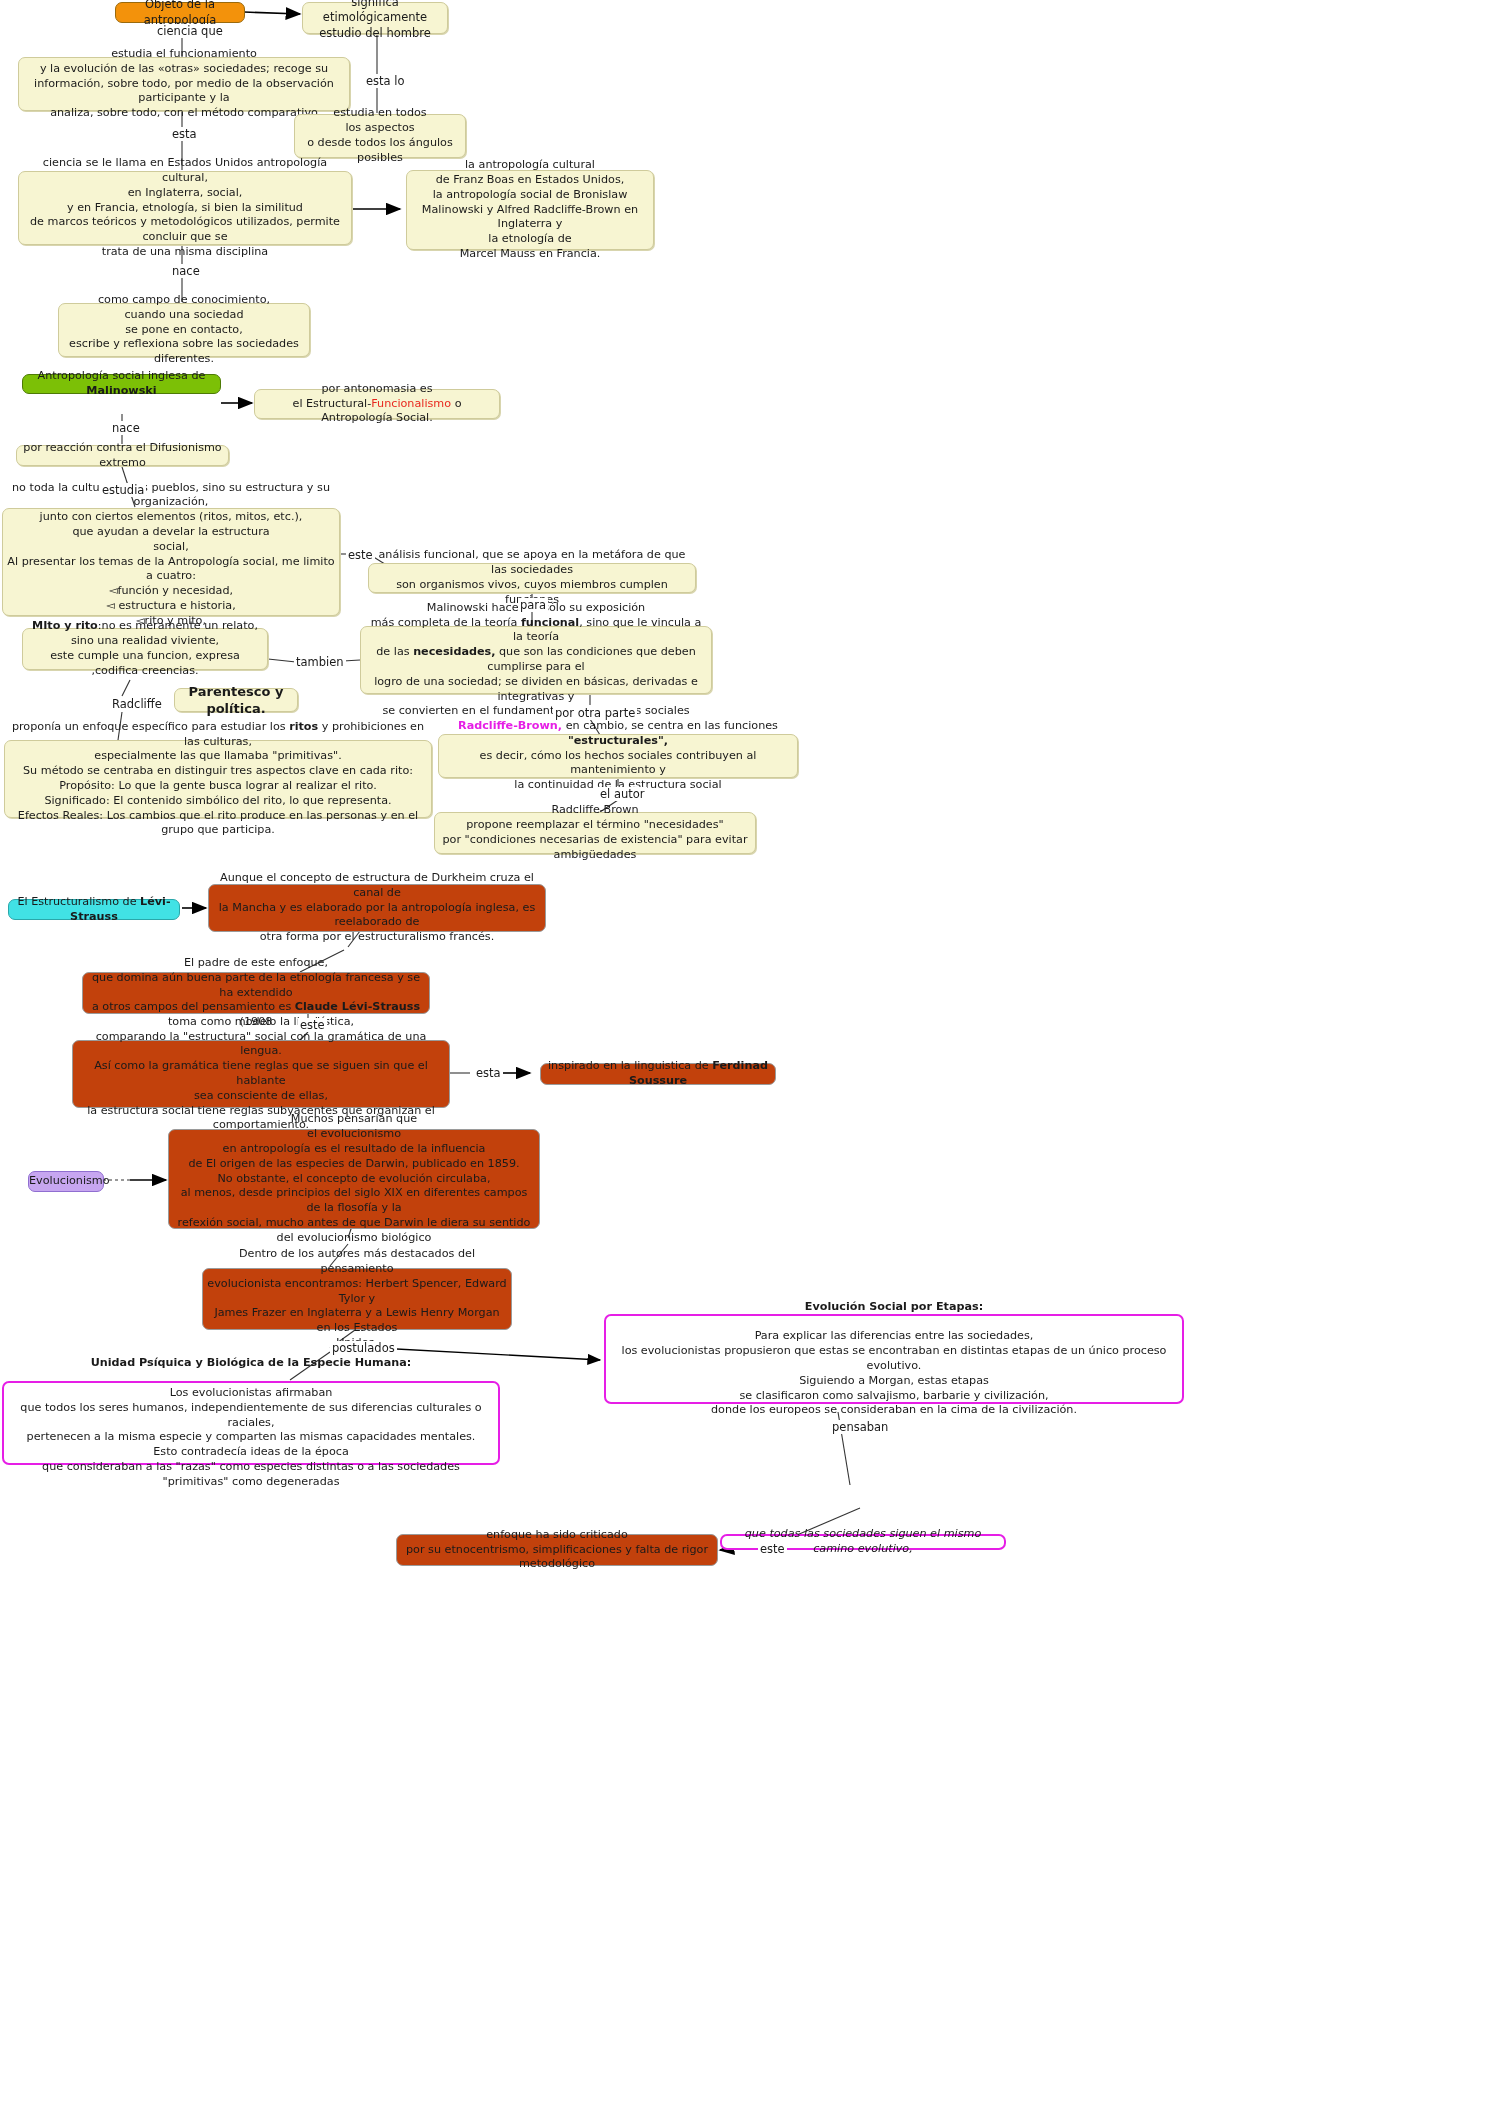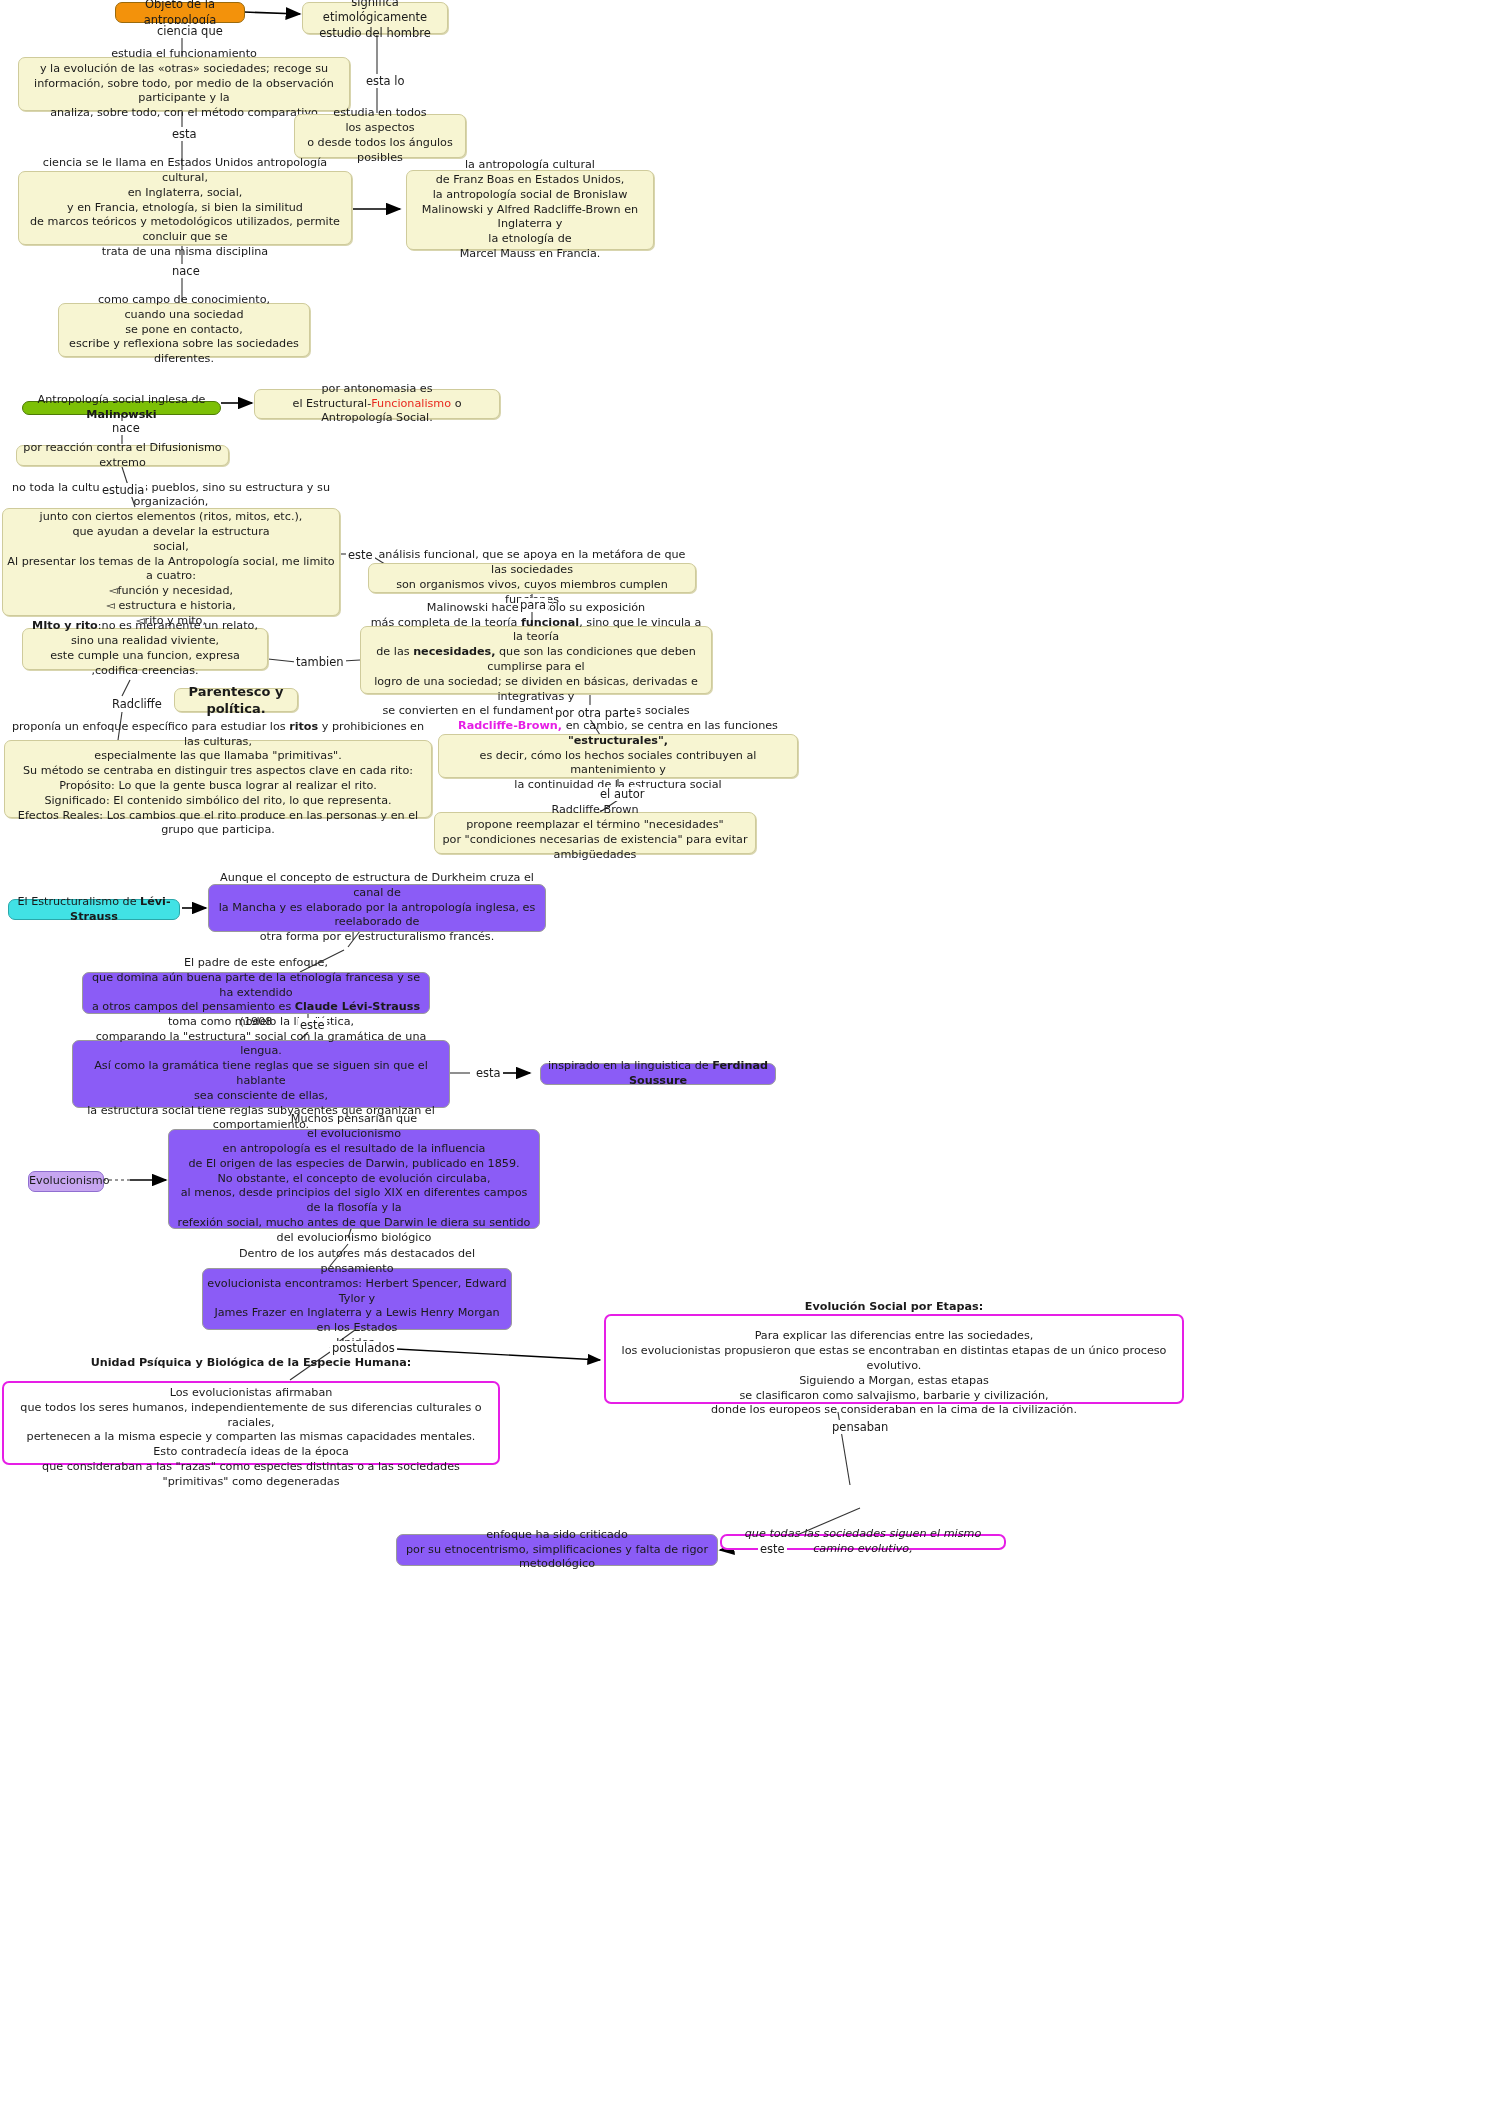--- a/index.html
+++ b/index.html
@@ -7,21 +7,21 @@
   #map{position:relative;width:1496px;height:2101px;background:#fff;overflow:hidden;}
   .node{position:absolute;box-sizing:border-box;border-radius:7px;text-align:center;
         line-height:1.32;color:#1a1a1a;display:flex;align-items:center;justify-content:center;}
   .node .txt{width:100%;white-space:pre-line;padding:0 4px;}
   
   .cream{background:#f7f5d2;border:1px solid #cfcb9b;box-shadow:1px 1px 0 #d8d5ae;}
   .orange{background:#f3920b;border:1px solid #9a6a0d;}
   .green{background:#7cc006;border:1px solid #4d7a06;}
   .cyan{background:#41e2e5;border:1px solid #2aa7aa;}
   .violet{background:#c7a6f0;border:1px solid #8f6ed0;}
-  .white{background:#8b5cf6;border:1px solid #9a9a9a;}
+  .white{background:#c2410c;border:1px solid #9a9a9a;}
   .pink{background:#ffffff;border:2px solid #e61ee6;}
   .lbl{position:absolute;font-size:11.5px;color:#1a1a1a;white-space:nowrap;background:#fff;padding:0 2px;}
   svg.edges{position:absolute;left:0;top:0;width:1496px;height:2101px;pointer-events:none;}
   .red{color:#e8291f;}
   .magenta{color:#e61ee6;font-weight:bold;}
   b{font-weight:bold;}
 </style>
 </head>
 <body>
 
@@ -143,21 +143,21 @@
 cuando una sociedad
 se pone en contacto,
 escribe y reflexiona sobre las sociedades diferentes.</span>
   </div>
 
   <div class="lbl" style="left:155px;top:24px;">ciencia que</div>
   <div class="lbl" style="left:364px;top:74px;">esta lo</div>
   <div class="lbl" style="left:170px;top:127px;">esta</div>
   <div class="lbl" style="left:170px;top:264px;">nace</div>
 
-  <div class="node green" style="left:22px;top:401px;width:199px;height:14px;font-size:11.2px;">
+  <div class="node green" style="left:22px;top:374px;width:199px;height:20px;font-size:11.2px;">
     <span class="txt"><span>Antropología social inglesa de </span><b>Malinowski</b></span>
   </div>
 
   <div class="node cream" style="left:254px;top:389px;width:246px;height:30px;font-size:11.2px;">
     <span class="txt"><span>por antonomasia es</span><br><span>el Estructural-</span><span class="red">Funcionalismo</span><span> o Antropología Social.</span></span>
   </div>
 
   <div class="node cream" style="left:16px;top:445px;width:213px;height:21px;font-size:11.2px;">
     <span class="txt">por reacción contra el Difusionismo extremo</span>
   </div>

